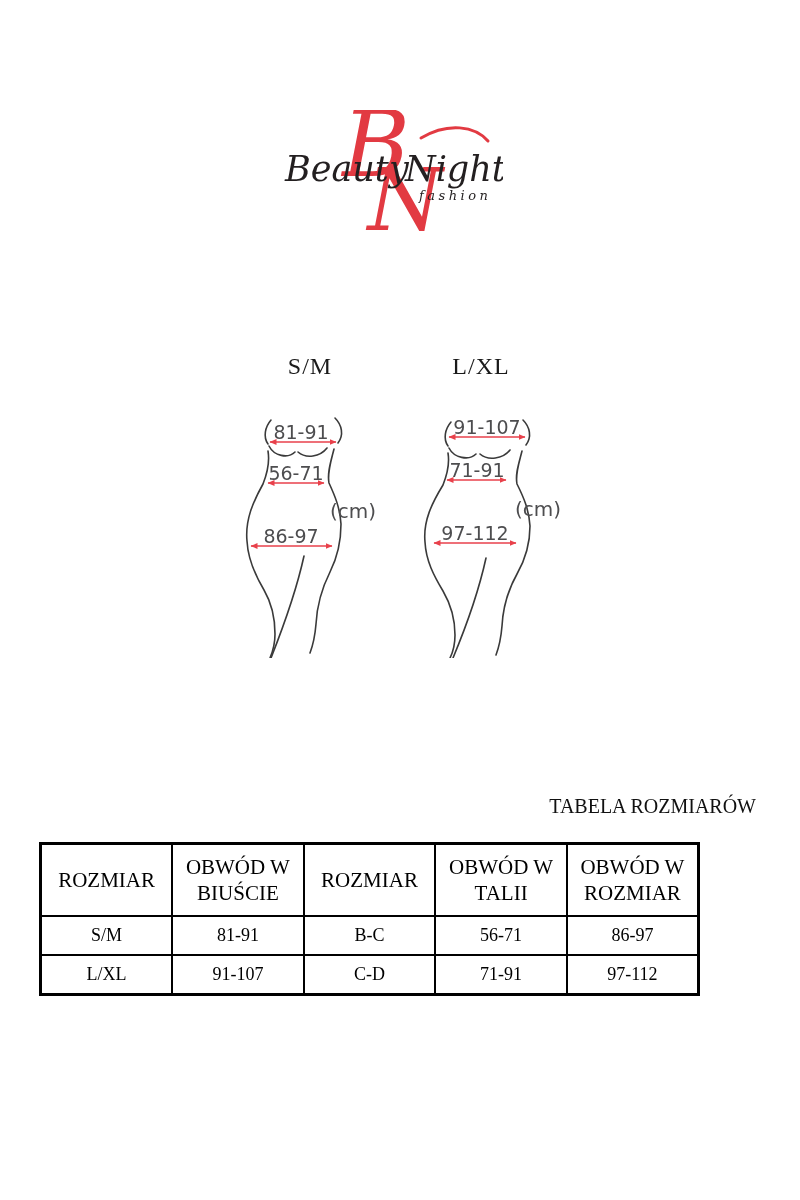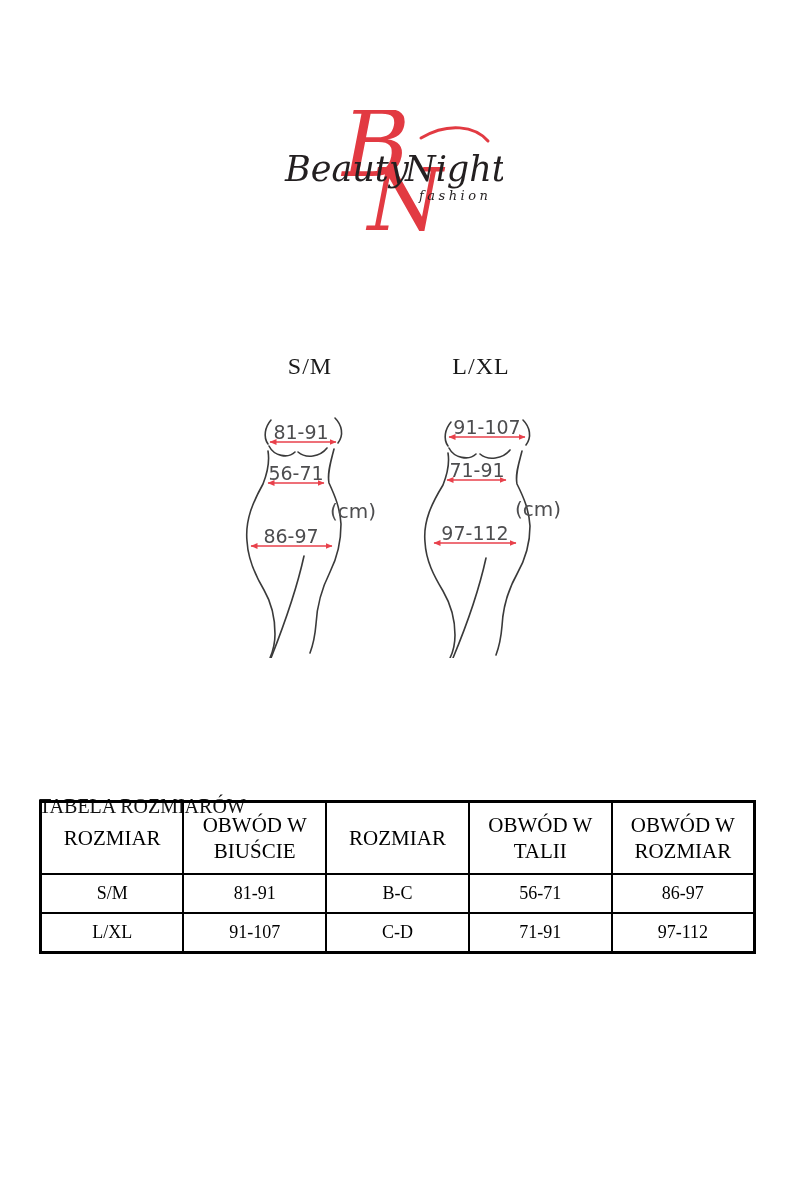--- a/index.html
+++ b/index.html
@@ -25,25 +25,25 @@
   .fig-lxl{left:418px;top:408px;}
   .measure-text{
     font-family:"DejaVu Sans", sans-serif;font-size:19px;fill:#4d4d4f;
   }
   .cm-text{
     font-family:"DejaVu Sans", sans-serif;font-size:20px;fill:#4d4d4f;
   }
 
   
   .table-title{
-    left:39px;top:795px;width:717px;text-align:left;
+    left:39px;top:795px;width:717px;text-align:right;
     font-size:20px;color:#111;font-family:"Liberation Serif", serif;
   }
   table.size-table{
-    position:absolute;left:39px;top:800px;width:717px;
+    position:absolute;left:39px;top:842px;width:661px;
     border-collapse:collapse;table-layout:fixed;
     border:3px solid #000;
   }
   table.size-table th, table.size-table td{
     border:2px solid #000;text-align:center;vertical-align:middle;
     padding:2px 4px;font-weight:normal;
   }
   table.size-table th{
     height:66px;font-size:21px;line-height:1.25;
   }

